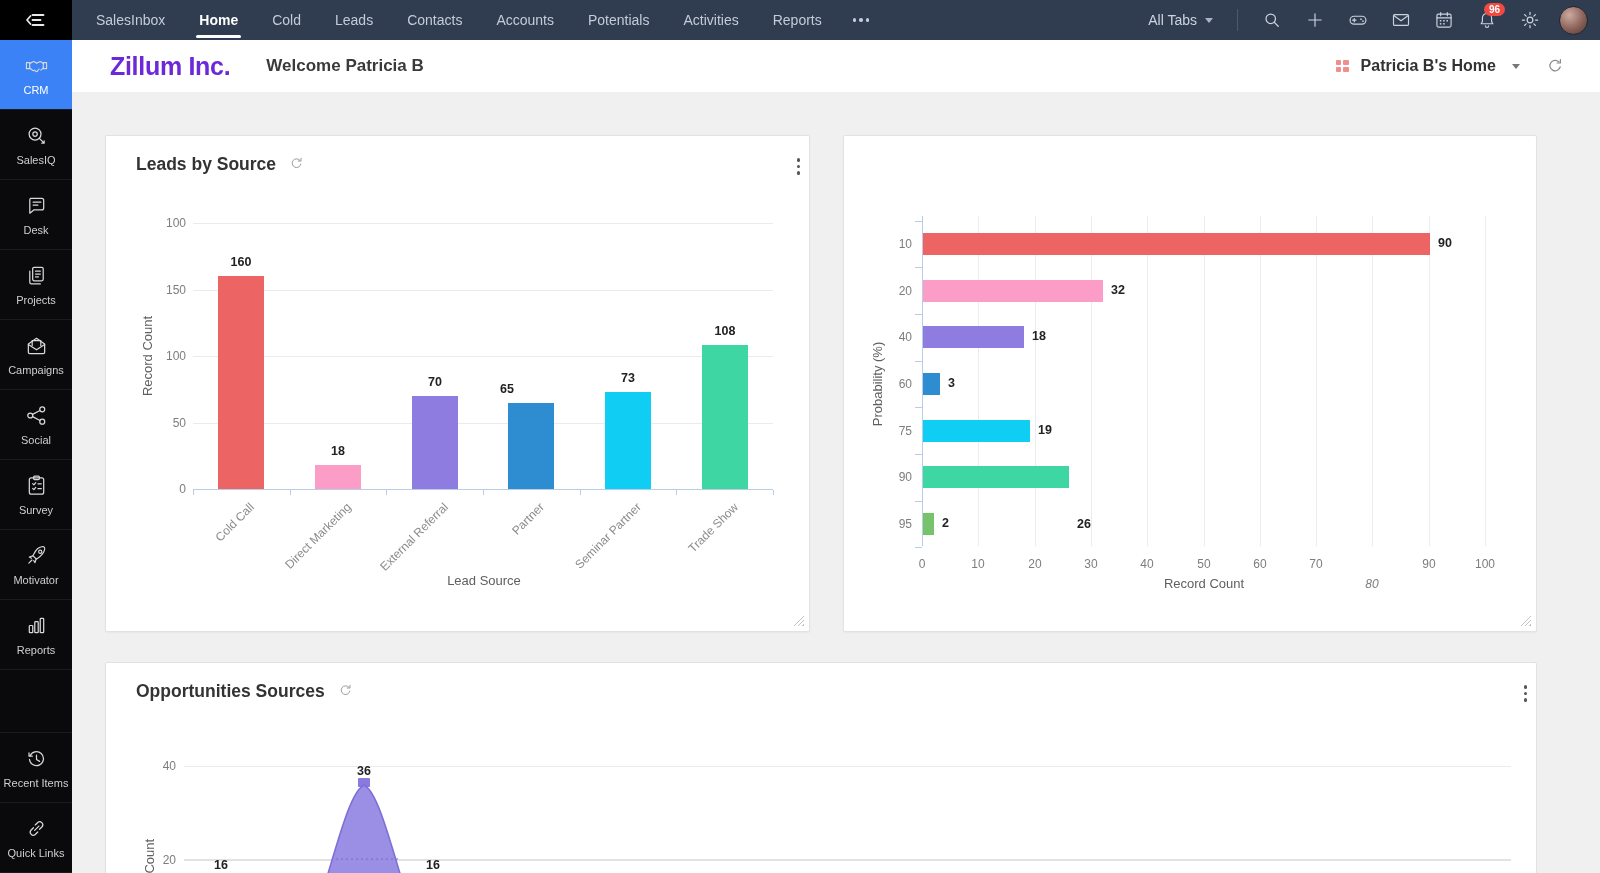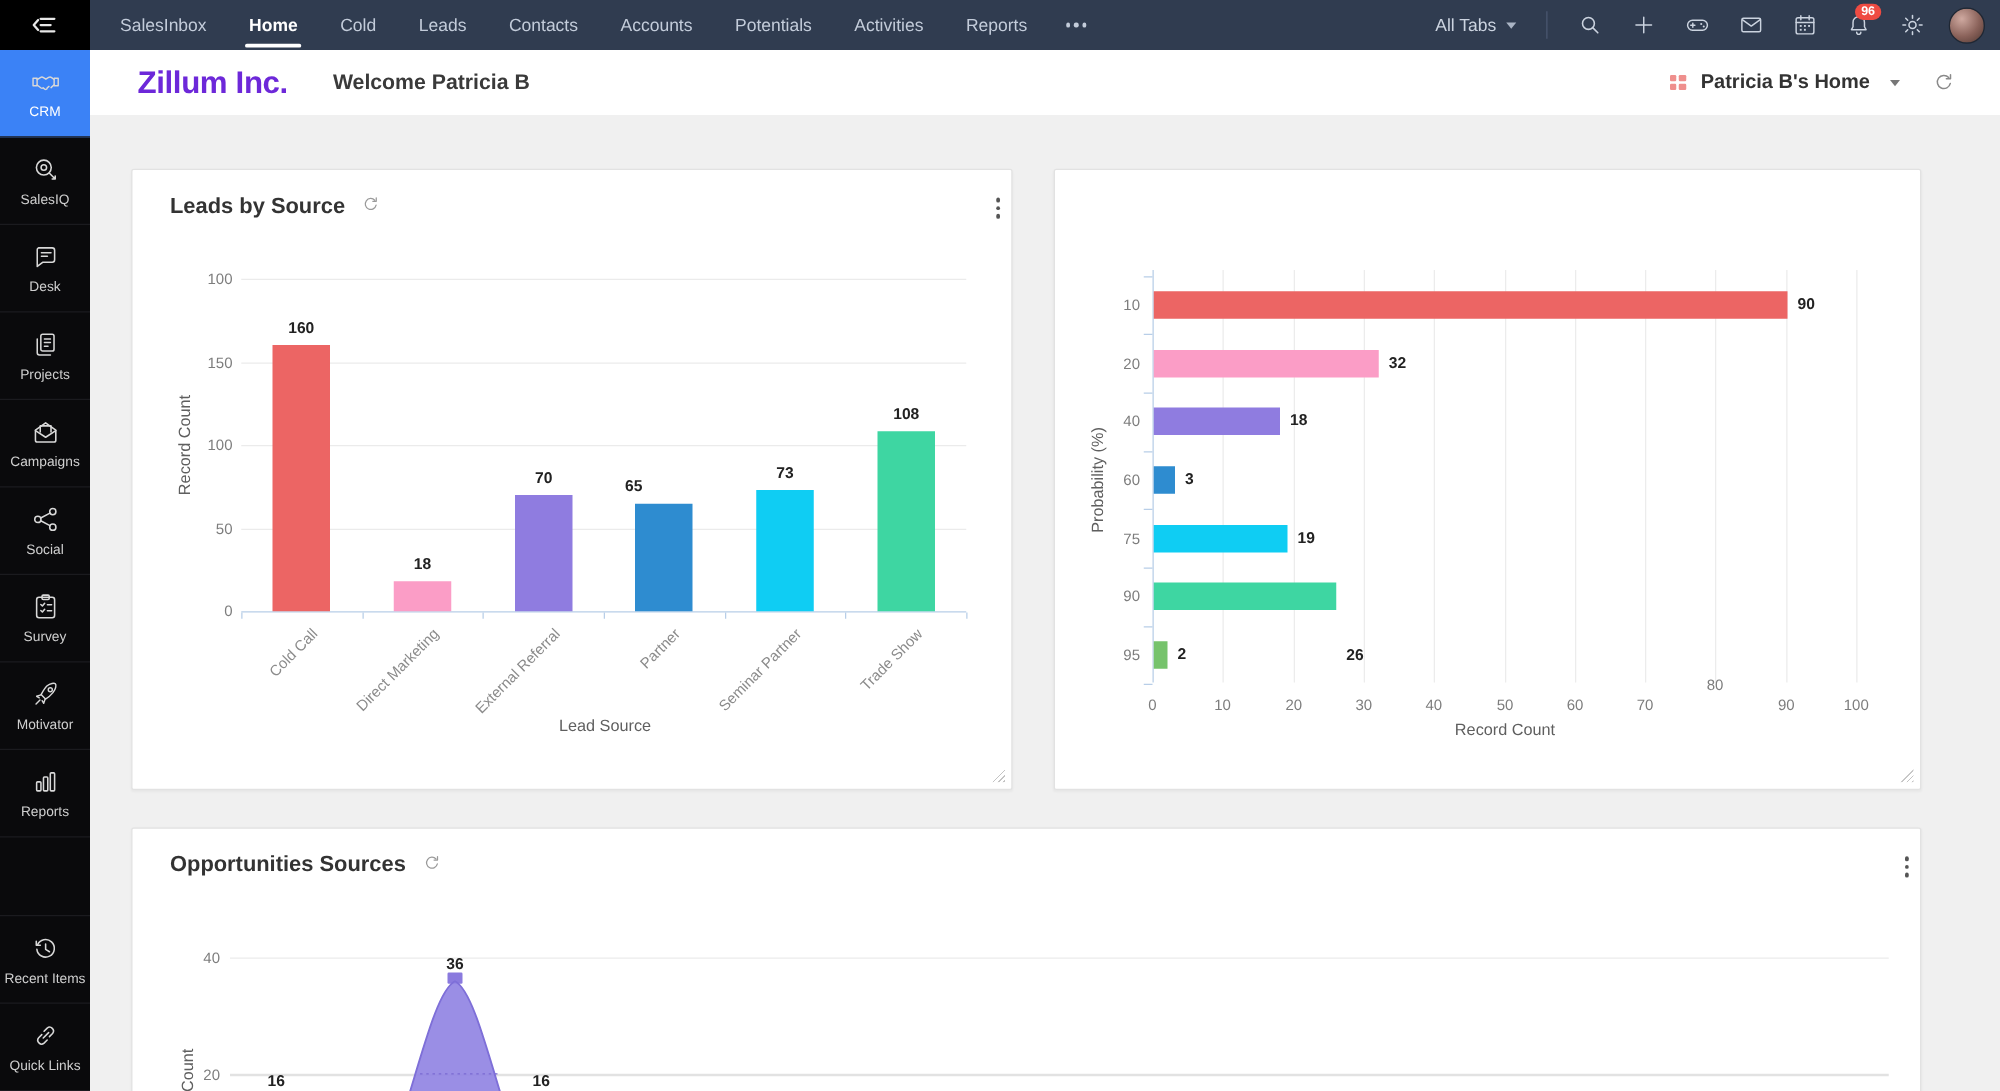--- a/index.html
+++ b/index.html
@@ -358,21 +358,21 @@
             <div class="tick-label-c" style="left: 227px; width: 40px; top: 420px;">30</div>
             <div class="gridline-v" style="left: 303px; top: 80px; height: 330px;"></div>
             <div class="tick-label-c" style="left: 283px; width: 40px; top: 420px;">40</div>
             <div class="gridline-v" style="left: 360px; top: 80px; height: 330px;"></div>
             <div class="tick-label-c" style="left: 340px; width: 40px; top: 420px;">50</div>
             <div class="gridline-v" style="left: 416px; top: 80px; height: 330px;"></div>
             <div class="tick-label-c" style="left: 396px; width: 40px; top: 420px;">60</div>
             <div class="gridline-v" style="left: 472px; top: 80px; height: 330px;"></div>
             <div class="tick-label-c" style="left: 452px; width: 40px; top: 420px;">70</div>
             <div class="gridline-v" style="left: 528px; top: 80px; height: 330px;"></div>
-            <div class="tick-label-c" style="left: 508px; width: 40px; top: 404px;">80</div>
+            <div class="tick-label-c" style="left: 508px; width: 40px; top: 440px; font-style: italic;">80</div>
             <div class="gridline-v" style="left: 585px; top: 80px; height: 330px;"></div>
             <div class="tick-label-c" style="left: 565px; width: 40px; top: 420px;">90</div>
             <div class="gridline-v" style="left: 641px; top: 80px; height: 330px;"></div>
             <div class="tick-label-c" style="left: 621px; width: 40px; top: 420px;">100</div>
             <div class="axis-tick" style="left: 71px; width: 7px; height: 1px; top: 85px;"></div>
             <div class="axis-tick" style="left: 71px; width: 7px; height: 1px; top: 131px;"></div>
             <div class="axis-tick" style="left: 71px; width: 7px; height: 1px; top: 178px;"></div>
             <div class="axis-tick" style="left: 71px; width: 7px; height: 1px; top: 225px;"></div>
             <div class="axis-tick" style="left: 71px; width: 7px; height: 1px; top: 271px;"></div>
             <div class="axis-tick" style="left: 71px; width: 7px; height: 1px; top: 318px;"></div>

